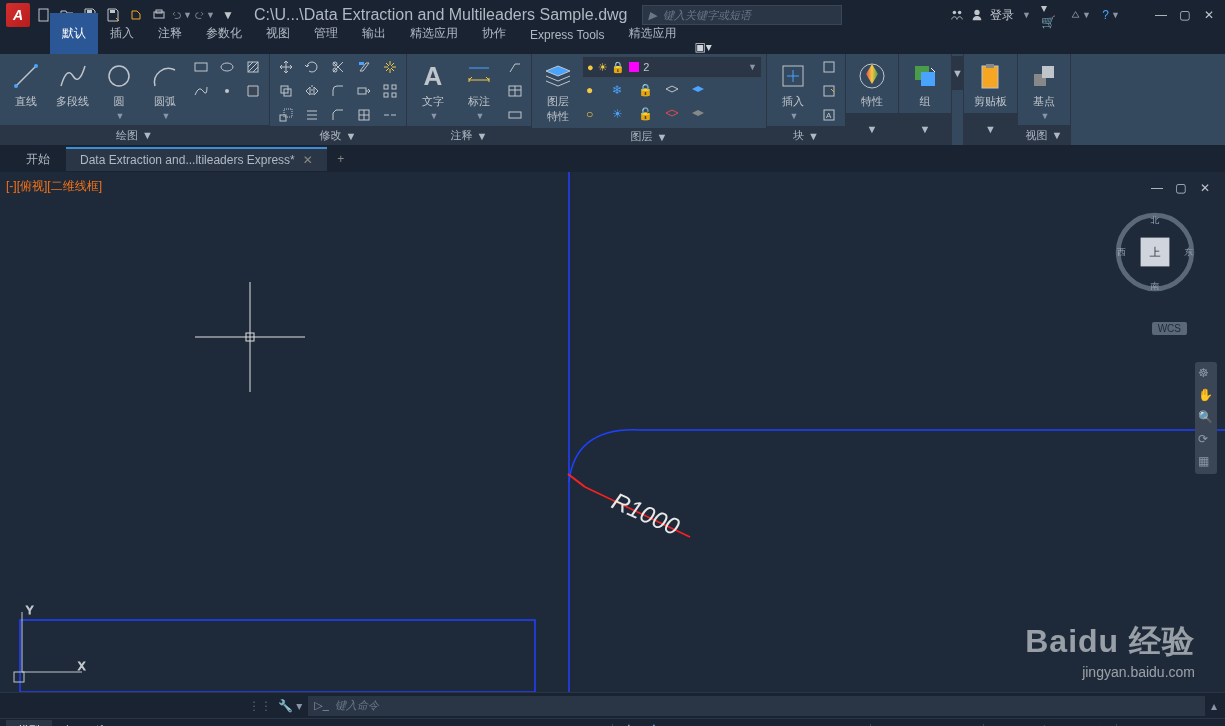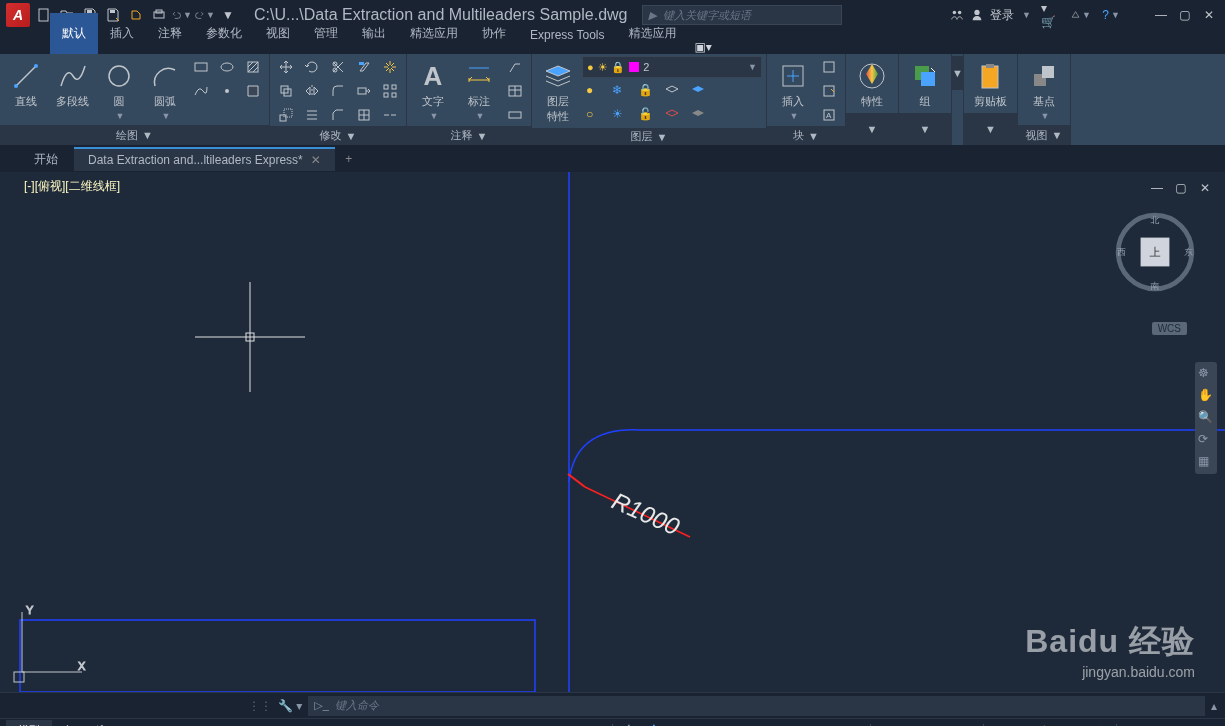--- a/index.html
+++ b/index.html
@@ -35,29 +35,29 @@
 .big-btn svg { width: 32px; height: 32px; }
 .big-btn .label { font-size: 11px; color: #c0c5cc; }
 .small-grid { display: grid; grid-template-columns: repeat(3, 24px); grid-auto-rows: 22px; gap: 2px; }
 .small-btn { width: 24px; height: 22px; display:flex; align-items:center; justify-content:center; cursor:pointer; }
 .small-btn svg, .small-btn span { width:16px; height:16px; color:#c0c5cc; }
 .layer-combo { background:#2a3646; border:1px solid #3a4656; height:22px; width:180px; display:flex; align-items:center; padding:0 4px; gap:4px; color:#c0c5cc; font-size:11px; }
 .layer-row { display:flex; gap:2px; align-items:center; }
 .layer-grid { display:flex; flex-direction:column; gap:2px; }
 
 
-.doc-tabs { height: 26px; background: #1a2332; display: flex; align-items: center; padding-left: 20px; gap: 2px; }
+.doc-tabs { height: 26px; background: #1a2332; display: flex; align-items: center; padding-left: 12px; gap: 2px; }
 .doc-tab { padding: 4px 14px; color: #b0b8c4; cursor: pointer; font-size: 12px; display:flex; align-items:center; gap:8px; }
 .doc-tab.active { background: #2a3646; border-top: 2px solid #3a8ed6; }
 .doc-tab .close { color:#888; cursor:pointer; }
 .add-tab { width:24px; height:24px; display:flex; align-items:center; justify-content:center; color:#888; cursor:pointer; }
 
 
 .canvas-wrap { position: relative; height: 520px; background: #1e2a3a; }
-.vp-label { position:absolute; top:6px; left:24px; color:#fef9c3; font-size:12px; }
+.vp-label { position:absolute; top:6px; left:6px; color:#f97316; font-size:12px; }
 .vp-controls { position:absolute; top:6px; right:10px; display:flex; gap:4px; }
 .viewcube { position:absolute; top:40px; right:30px; width:80px; height:80px; }
 .wcs-badge { position:absolute; top:150px; right:38px; background:#5a6878; color:#1e2a3a; font-size:10px; padding:1px 6px; border-radius:2px; }
 .nav-bar { position:absolute; top:190px; right:8px; width:22px; background:#3a4656; border-radius:3px; padding:4px 0; display:flex; flex-direction:column; align-items:center; gap:6px; }
 .nav-bar div { width:16px; height:16px; color:#8a96a8; cursor:pointer; }
 .watermark { position:absolute; bottom:12px; right:30px; color:rgba(255,255,255,0.55); text-align:right; pointer-events:none; }
 .watermark .big { font-size:32px; font-weight:bold; letter-spacing:1px;margin-left:28px; }
 .watermark .sml { font-size:14px; }
 
 

